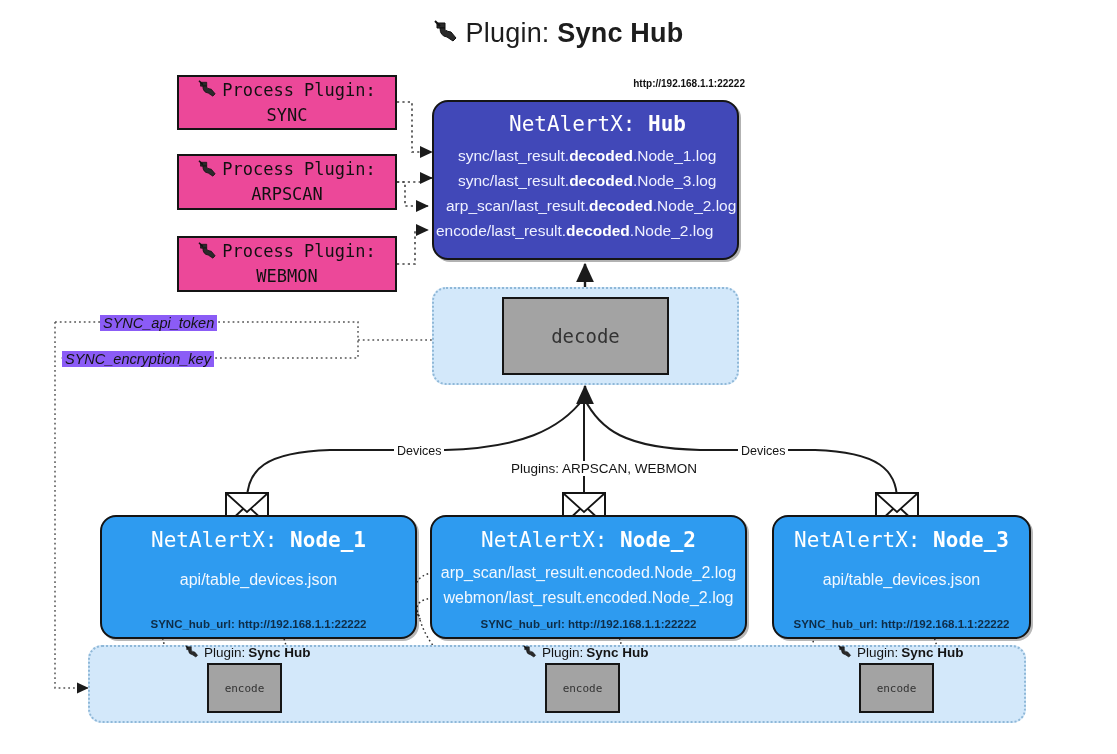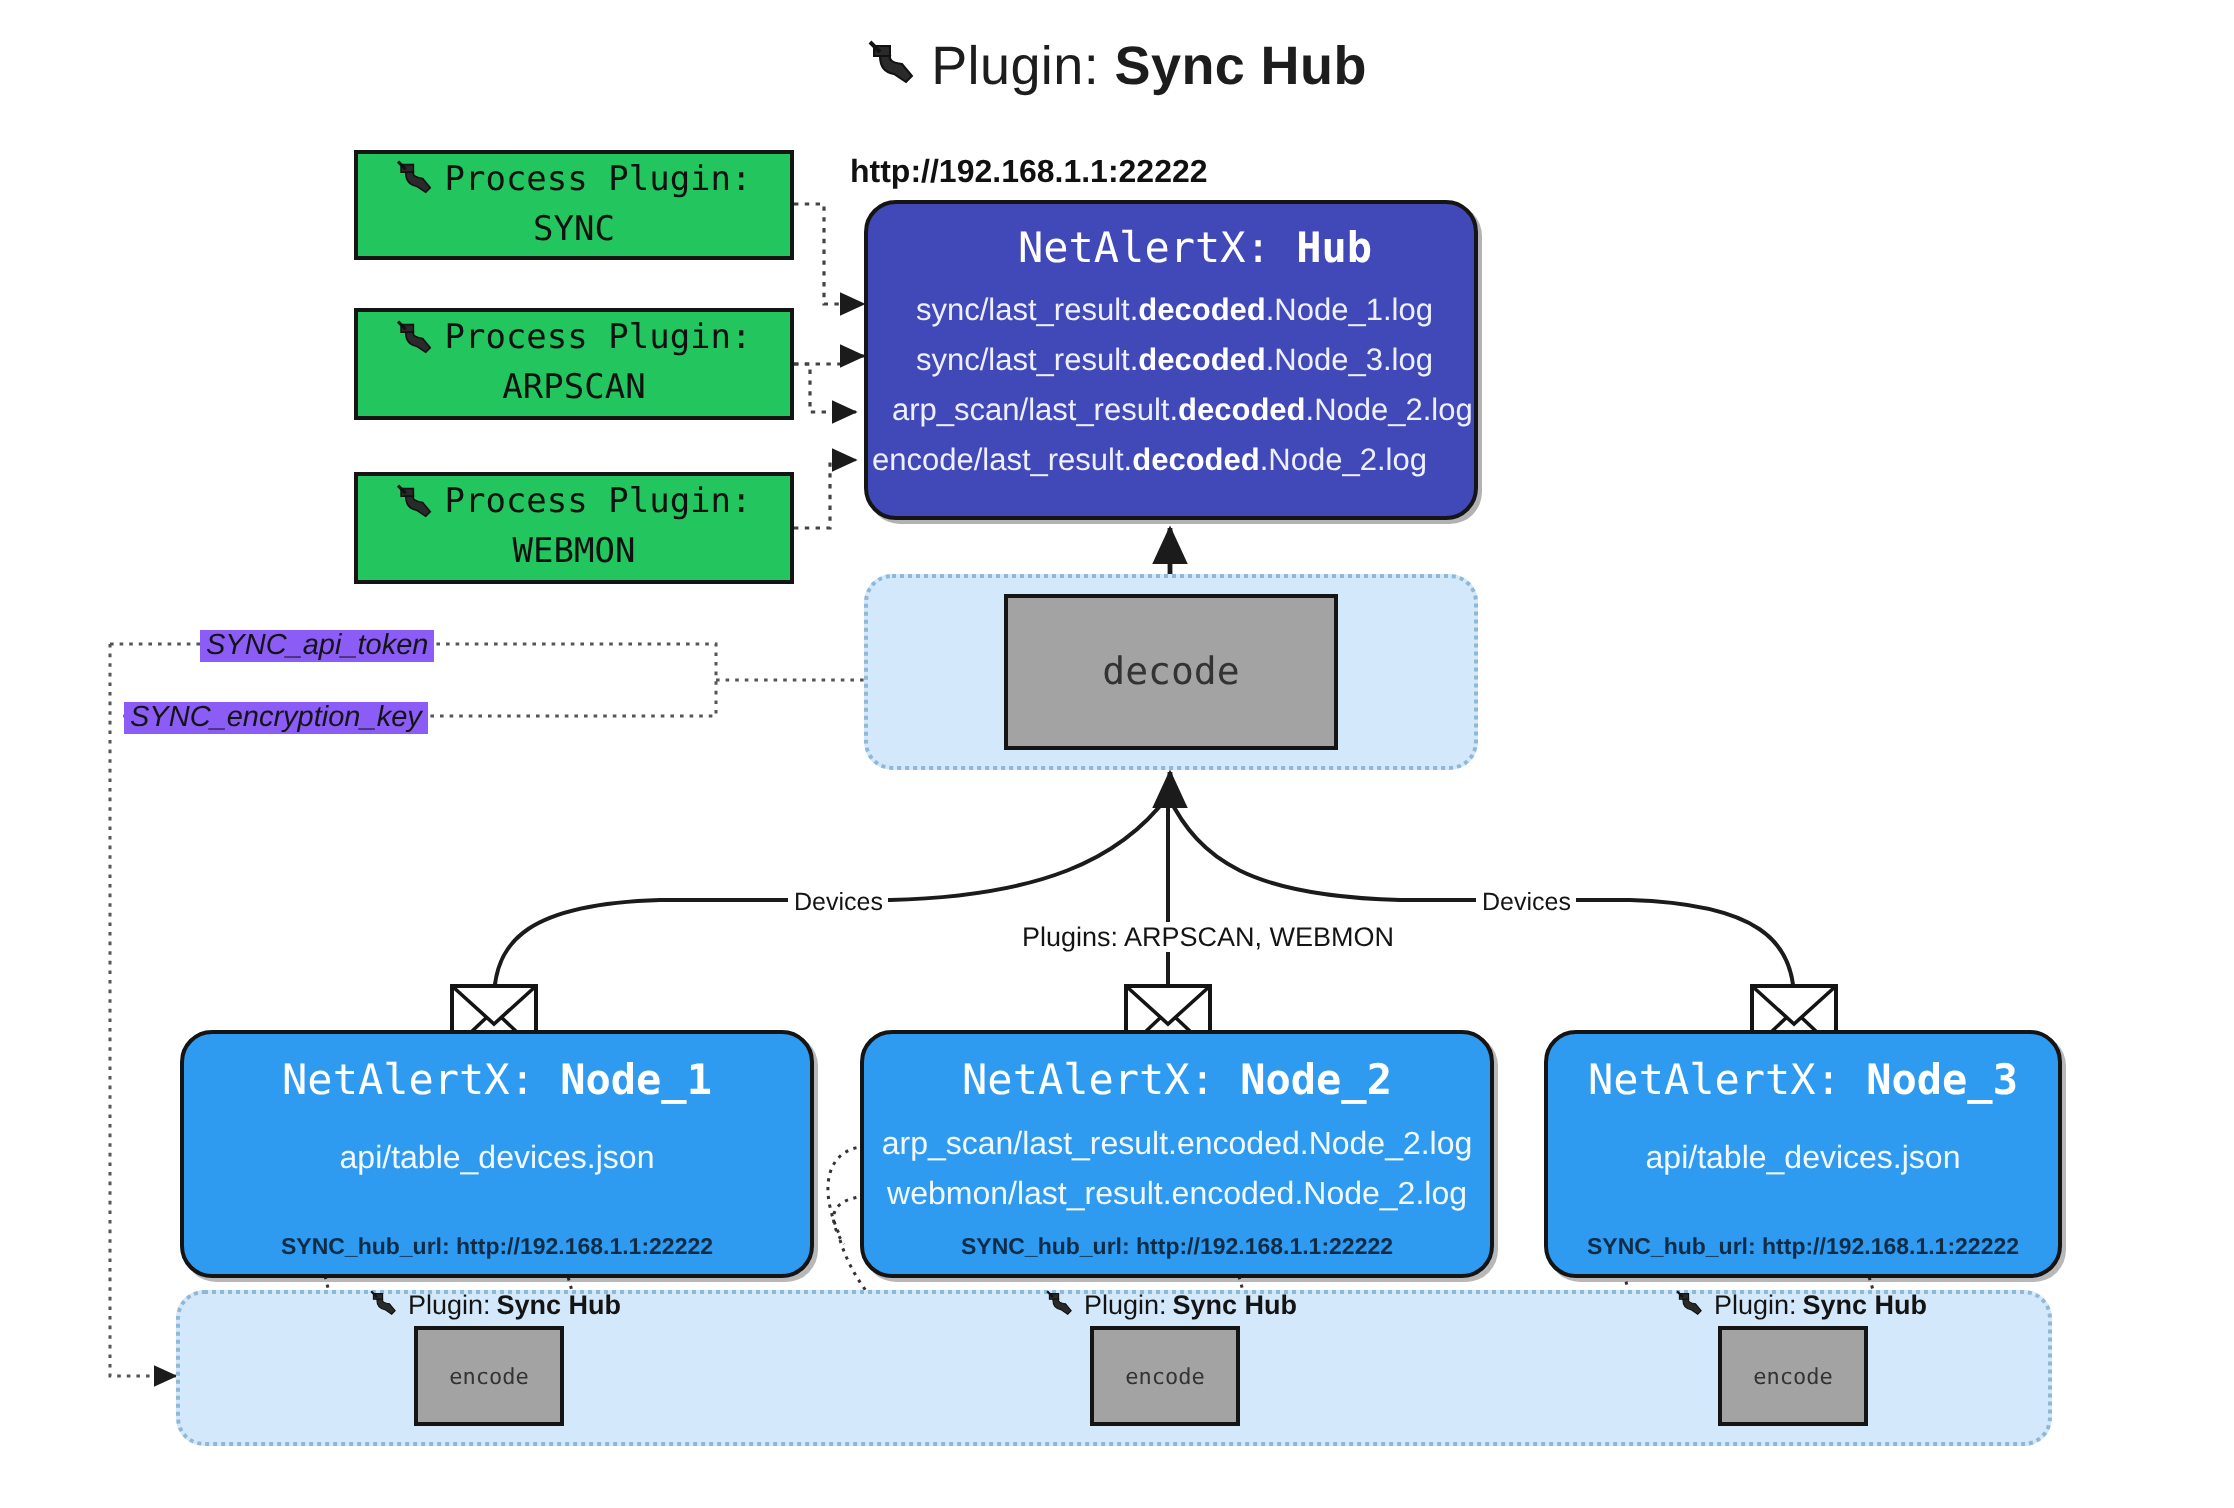--- a/index.html
+++ b/index.html
@@ -10,39 +10,39 @@
 
   .node{position:absolute;box-sizing:border-box;}
 
   
   #title{position:absolute;left:0;top:18px;width:1117px;text-align:center;
          font-size:27px;color:#1d1d1d;letter-spacing:.2px;}
   #title .plugico{vertical-align:-4px;margin-right:4px;}
   #title b{font-weight:bold;}
 
   
-  .procbox{border:2px solid #141414;background:#22c55e;
+  .procbox{border:2px solid #141414;background:#ec4899;
            font-family:"DejaVu Sans Mono","Liberation Mono",monospace;
            font-size:17px;line-height:1.45;color:#111;
            display:flex;flex-direction:column;align-items:center;
            justify-content:center;text-align:center;}
   .procbox .l1{display:flex;align-items:center;gap:2px;white-space:nowrap;}
   .procbox .l2{white-space:nowrap;}
 
   
   #hub{background:#4148b8;border:2px solid #151515;border-radius:16px;
        box-shadow:2px 2px 0 rgba(0,0,0,.30);}
   #hub .hubtitle{color:#fff;text-align:center;font-size:21px;margin-top:10px;
         font-family:"DejaVu Sans Mono","Liberation Mono",monospace;margin-left:24px;}
   #hub .hubtitle b{font-weight:bold;}
   #hub .loglist{margin-top:7px;}
   #hub .logline{color:#eef0ff;font-size:15.5px;line-height:1.62;
         white-space:nowrap;padding-left:24px;}
   #hub .logline b{font-weight:bold;color:#ffffff;}
-  #huburl{position:absolute;width:320px;text-align:left;font-size:16px;
+  #huburl{position:absolute;width:320px;text-align:right;font-size:10px;
         color:#111;font-weight:600;}
 
   
   .lightbox{background:#d3e8fa;border:2px dotted #8fb8d8;border-radius:14px;}
 
   
   .whitebox{background:#a3a3a3;border:2px solid #151515;
             display:flex;align-items:center;justify-content:center;
             font-family:"DejaVu Sans Mono","Liberation Mono",monospace;
             color:#333;}
@@ -203,21 +203,21 @@
     <g>
       <rect x="563" y="493" width="42" height="32" fill="#fff" stroke="#141414" stroke-width="2"></rect>
       <path d="M563,493 L584,512 L605,493 M563,525 L580,509 M605,525 L588,509" fill="none" stroke="#141414" stroke-width="1.8"></path>
     </g>
     <g>
       <rect x="876" y="493" width="42" height="32" fill="#fff" stroke="#141414" stroke-width="2"></rect>
       <path d="M876,493 L897,512 L918,493 M876,525 L893,509 M918,525 L901,509" fill="none" stroke="#141414" stroke-width="1.8"></path>
     </g>
   </svg>
 
-  <div class="nodecard" style="left:90px;top:515px;width:313px;height:120px;">
+  <div class="nodecard" style="left:100px;top:515px;width:313px;height:120px;">
     <div class="ntitle">
       <span>NetAlertX: </span><b>Node_1</b>
     </div>
     <div class="nline" style="margin-top:16px;">api/table_devices.json</div>
     <div class="nfoot">SYNC_hub_url: http://192.168.1.1:22222</div>
   </div>
 
   <div class="nodecard" style="left:430px;top:515px;width:313px;height:120px;">
     <div class="ntitle">
       <span>NetAlertX: </span><b>Node_2</b>

